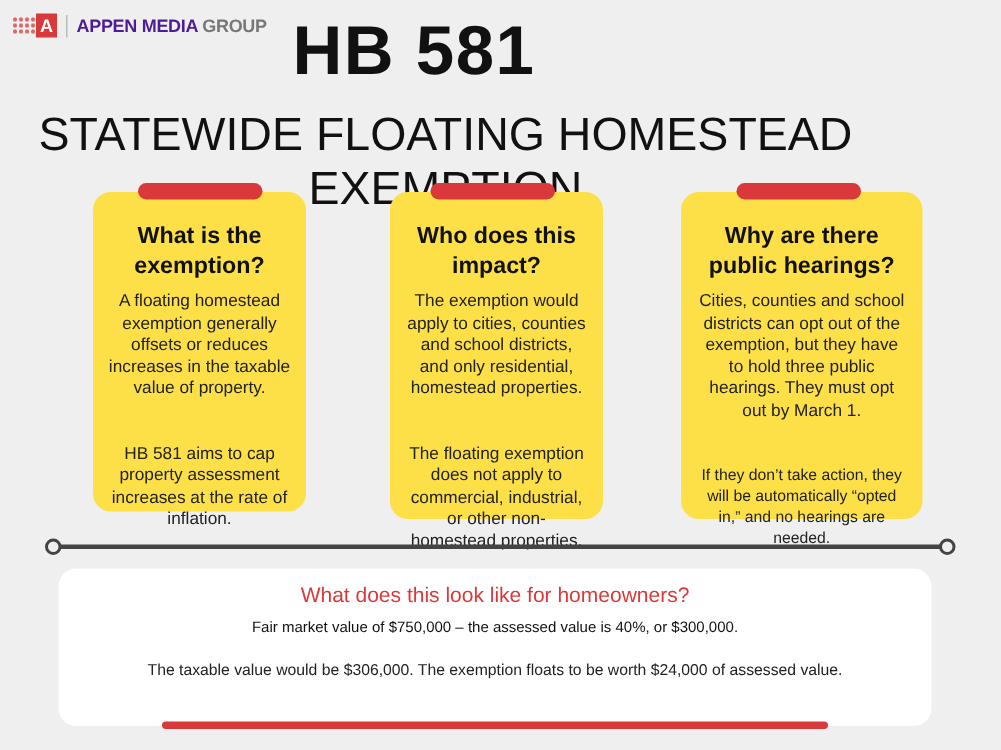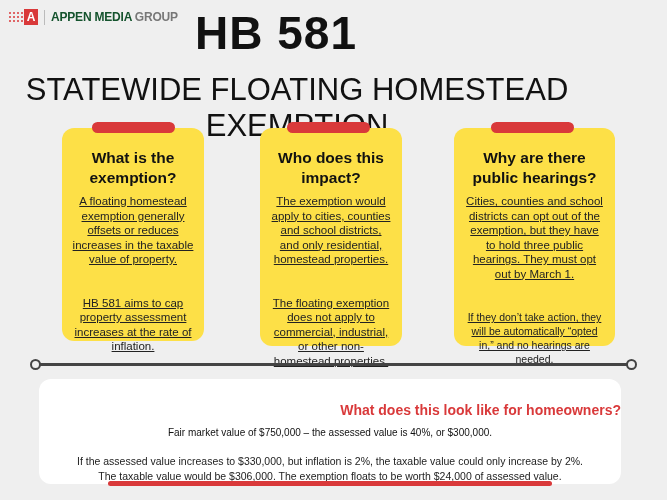--- a/index.html
+++ b/index.html
@@ -8,38 +8,38 @@
     font-family: "Liberation Sans", sans-serif; color: #111;
   }
   .logo { position: absolute; left: 8px; top: 9px; display: flex; align-items: center; gap: 4px; }
   .logo-mark { position: relative; width: 30px; height: 16px; }
   .logo-dots { position: absolute; left: 0; top: 2px; width: 16px; height: 12px;
     background: radial-gradient(circle, #d9393a 1.3px, transparent 1.5px) 0 0/4px 4px; opacity: .75; }
   .logo-a { position: absolute; left: 16px; top: 0; width: 14px; height: 16px; background: #d9393a; color: #fff;
     font-weight: bold; font-size: 12px; line-height: 16px; text-align: center; }
   .logo-sep { width: 1px; height: 15px; background: #bbb; margin: 0 2px; }
   .logo-text { font-size: 12px; font-weight: bold; letter-spacing: -0.2px; }
-  .logo-text .r { color: #14532d; }
+  .logo-text .r { color: #4c1d95; }
   .logo-text .g { color: #777; }
 
   .title { position: absolute; top: 6px; left: 0; width: 552px; text-align: center; font-size: 46px; font-weight: bold; letter-spacing: 1px; }
   .subtitle { position: absolute; top: 72px; left: 0; width: 594px; text-align: center; font-size: 31px; letter-spacing: 0px; }
 
   .card { position: absolute; top: 128px; background: #fde047; border-radius: 12px; text-align: center; box-sizing: border-box; padding: 0 10px; }
   .card-tab { position: absolute; top: 122px; height: 11px; background: #d9393a; border-radius: 6px; }
   .card h3 { margin: 20px 0 6px; font-size: 15.5px; line-height: 20px; font-weight: bold; }
-  .card p { margin: 0; font-size: 11.5px; line-height: 14.5px; color: #222; text-decoration: underline; }
+  .card p { margin: 0; font-size: 11.5px; line-height: 14.5px; color: #222; }
   .card p + p { margin-top: 29px; }
   .card .small { font-size: 10.5px; line-height: 14px; }
 
   .timeline { position: absolute; top: 363px; left: 35px; width: 596px; height: 3px; background: #444; }
   .node { position: absolute; top: 359px; width: 7px; height: 7px; border: 2px solid #444; border-radius: 50%; background: #efefef; }
 
   .bottom { position: absolute; left: 39px; top: 379px; width: 582px; height: 105px; background: #fff; border-radius: 12px; text-align: center; }
-  .bottom h4 { margin: 23px 0 0; color: #d9393a; font-size: 14px; font-weight: bold; text-align: right; }
+  .bottom h4 { margin: 9px 0 0; color: #d9393a; font-size: 14px; font-weight: normal; }
   .bottom .fmv { margin: 9px 0 0; font-size: 10px; font-weight: normal; }
   .bottom .ex { margin: 16px 0 0; font-size: 10.5px; line-height: 15px; color: #222; }
   .bottom-bar { position: absolute; left: 108px; top: 481px; width: 444px; height: 5px; background: #d9393a; border-radius: 3px; }
 </style>
 </head>
 <body>
 
 <div class="logo">
   <div class="logo-mark">
     <div class="logo-dots"></div>
@@ -77,17 +77,16 @@
 <div class="card-tab" style="left:491px;width:83px;"></div>
 
 <div class="timeline"></div>
 <div class="node" style="left:30px;"></div>
 <div class="node" style="left:626px;"></div>
 
 <div class="bottom">
   <h4>What does this look like for homeowners?</h4>
   <div class="fmv">Fair market value of $750,000 –  the assessed value is 40%, or $300,000.</div>
   <div class="ex">
-    <div>If the assessed value increases to $330,000, but inflation is 2%, the taxable value could only increase by 2%.</div>
     <div>The taxable value would be $306,000. The exemption floats to be worth $24,000 of assessed value.</div>
   </div>
 </div>
 <div class="bottom-bar"></div>
 
 </body></html>

